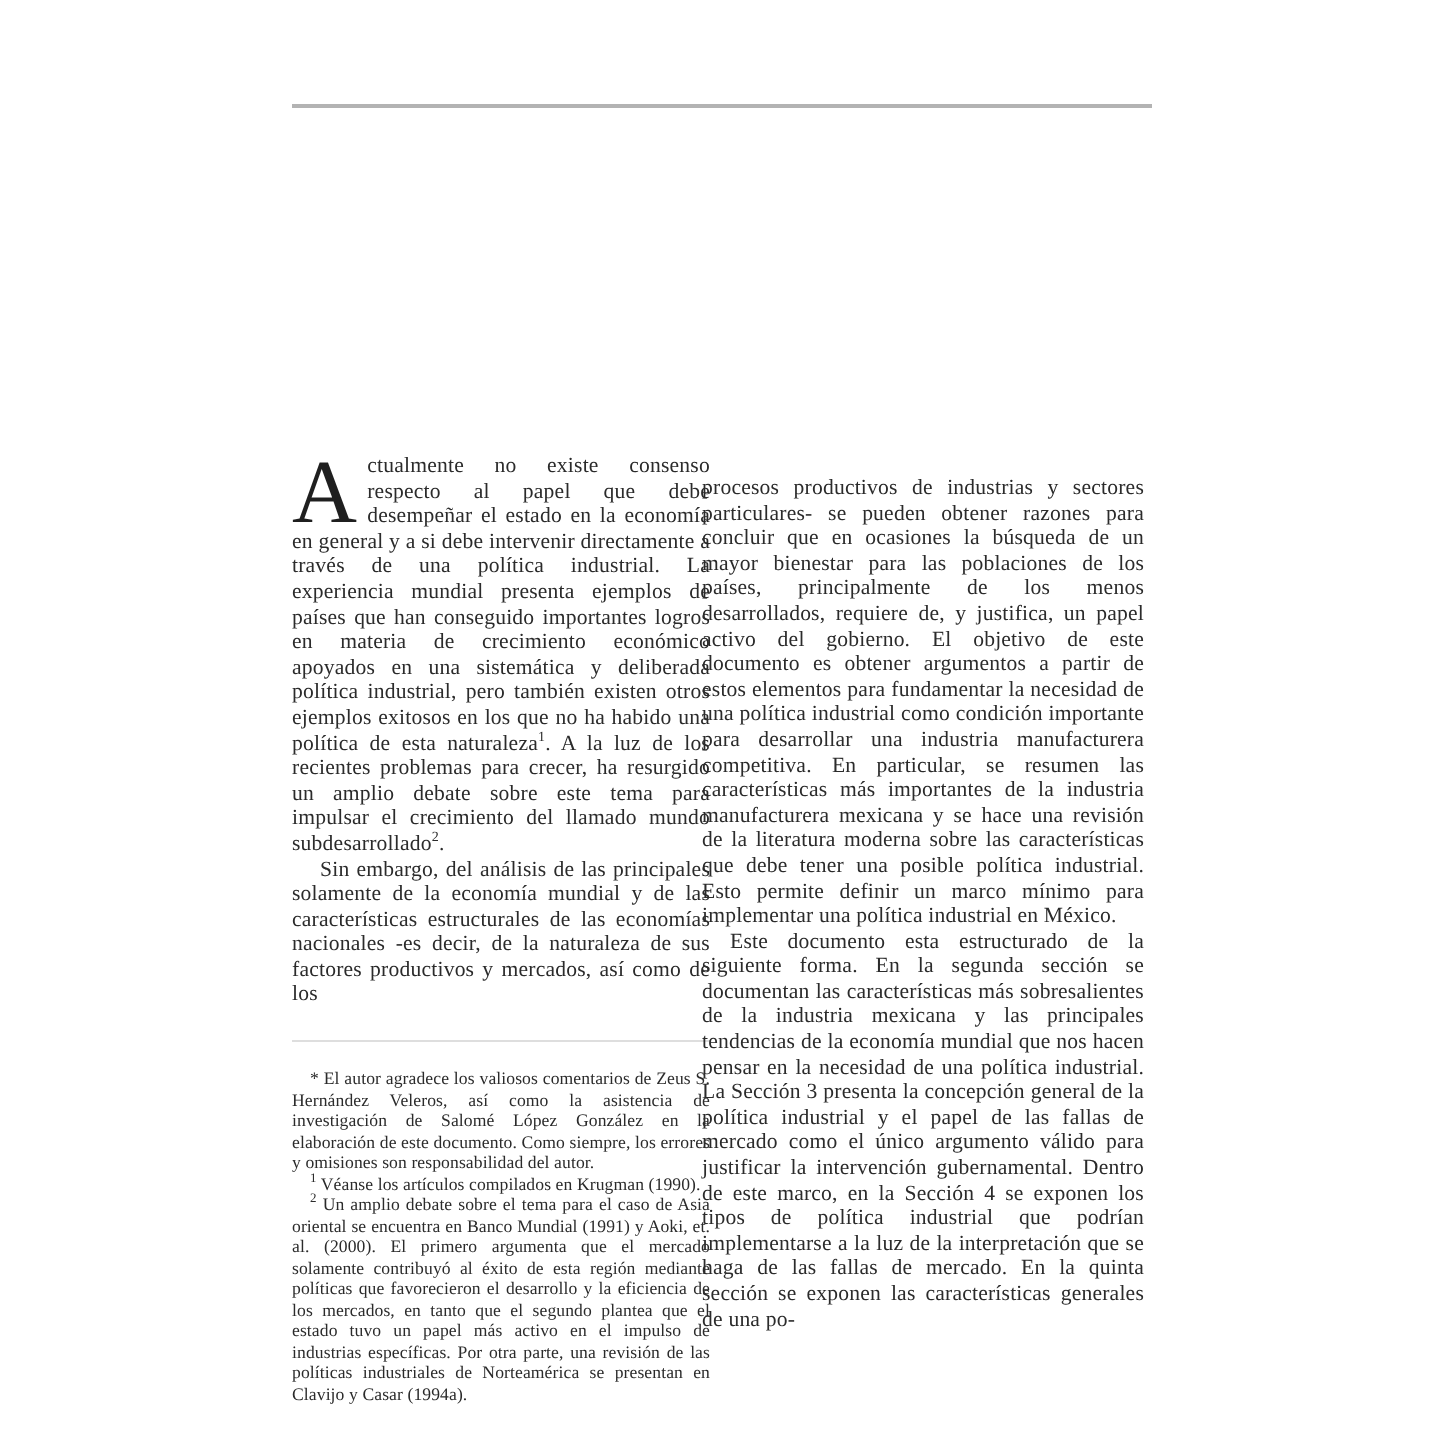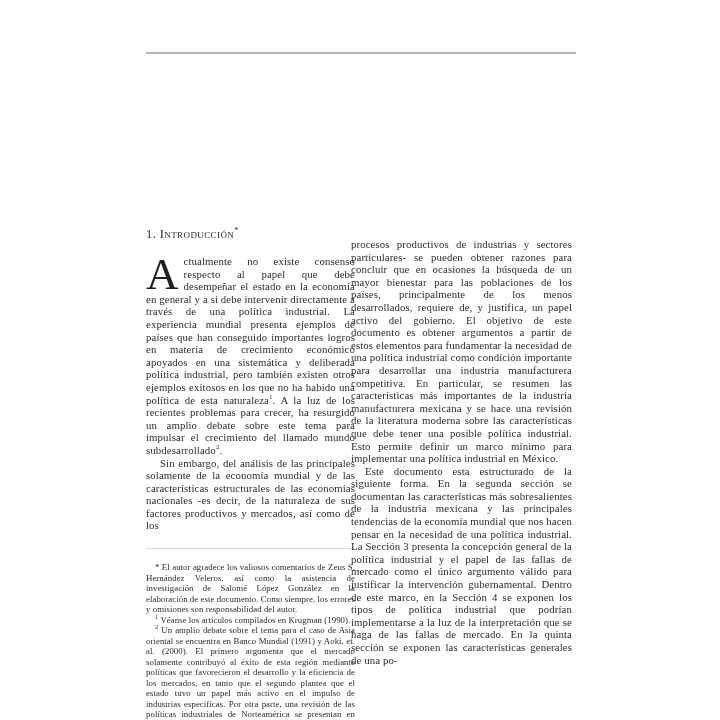--- a/index.html
+++ b/index.html
@@ -95,21 +95,20 @@
 </style>
 </head>
 <body>
 
 <div class="page">
 
   <div class="top-rule"></div>
 
   <div class="col col-left">
 
-    <h2 class="heading"><span>1.</span> <span class="sc">Introducción</span><sup>*</sup></h2>
 
     <p class="body"><span class="dropcap">A</span><span>ctualmente no existe consenso respecto al papel que debe desempeñar el estado en la economía en general y a si debe intervenir directamente a través de una política industrial. La experiencia mundial presenta ejemplos de países que han conseguido importantes logros en materia de crecimiento económico apoyados en una sistemática y deliberada política industrial, pero también existen otros ejemplos exitosos en los que no ha habido una política de esta naturaleza</span><sup class="fnref">1</sup><span>. A la luz de los recientes problemas para crecer, ha resurgido un amplio debate sobre este tema para impulsar el crecimiento del llamado mundo subdesarrollado</span><sup class="fnref">2</sup><span>.</span></p>
 
     <p class="body indent">Sin embargo, del análisis de las principales solamente de la economía mundial y de las características estructurales de las economías nacionales -es decir, de la naturaleza de sus factores productivos y mercados, así como de los</p>
 
     <div class="footnotes">
       <p class="fn"><span>*</span> <span>El autor agradece los valiosos comentarios de Zeus S. Hernández Veleros, así como la asistencia de investigación de Salomé López González en la elaboración de este documento. Como siempre, los errores y omisiones son responsabilidad del autor.</span></p>
       <p class="fn"><sup>1</sup> <span>Véanse los artículos compilados en Krugman (1990).</span></p>
       <p class="fn"><sup>2</sup> <span>Un amplio debate sobre el tema para el caso de Asia oriental se encuentra en Banco Mundial (1991) y Aoki, et. al. (2000). El primero argumenta que el mercado solamente contribuyó al éxito de esta región mediante políticas que favorecieron el desarrollo y la eficiencia de los mercados, en tanto que el segundo plantea que el estado tuvo un papel más activo en el impulso de industrias específicas. Por otra parte, una revisión de las políticas industriales de Norteamérica se presentan en Clavijo y Casar (1994a).</span></p>
     </div>

